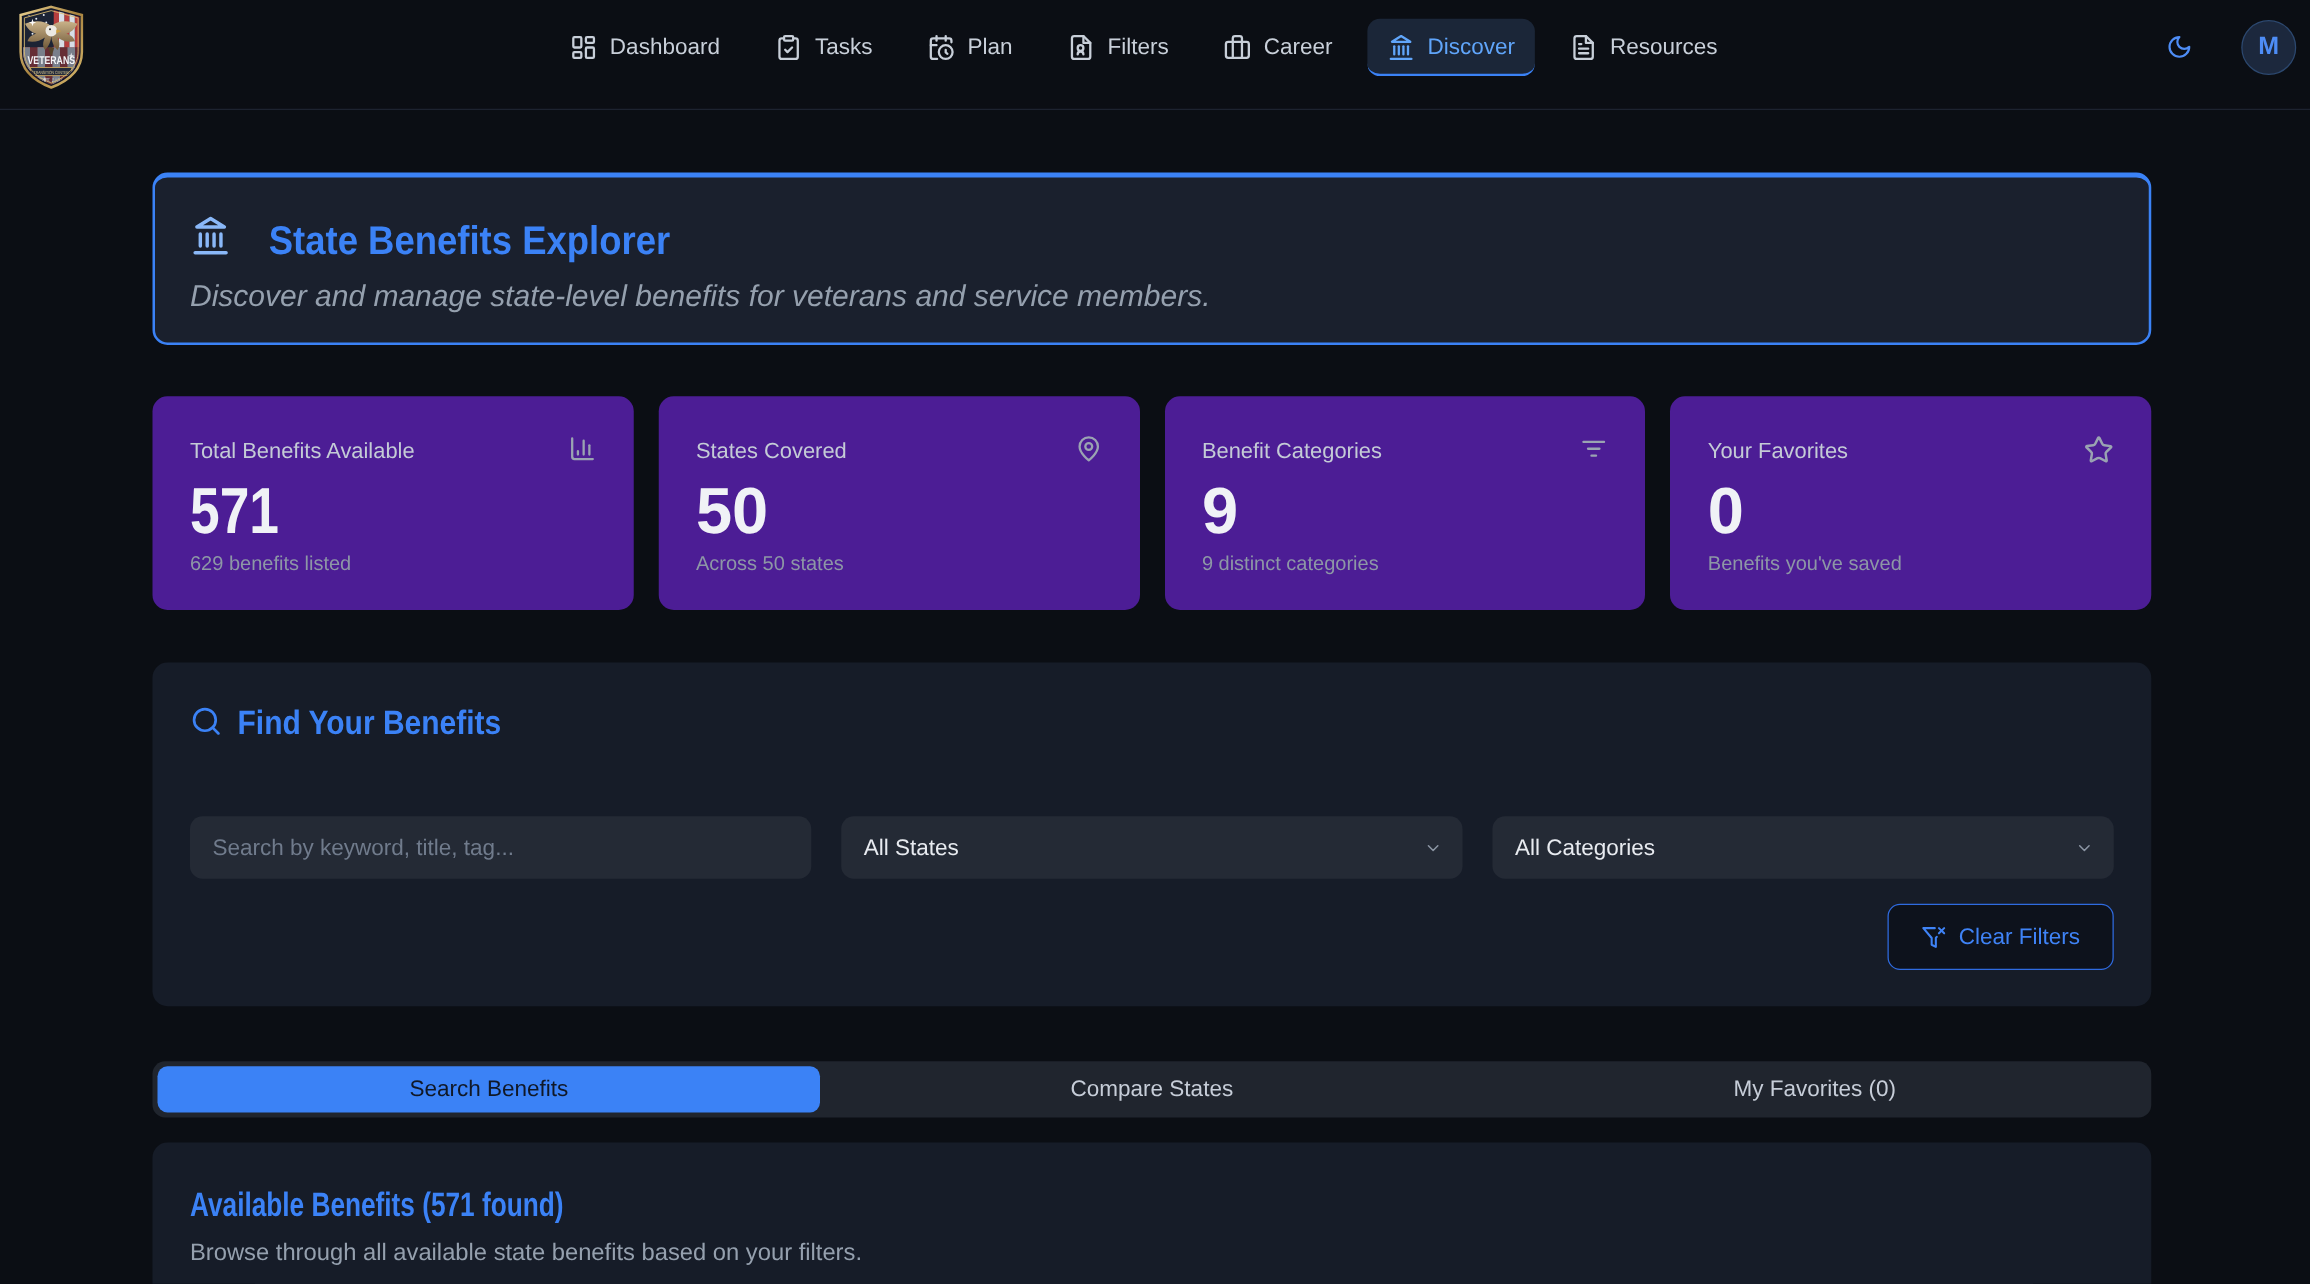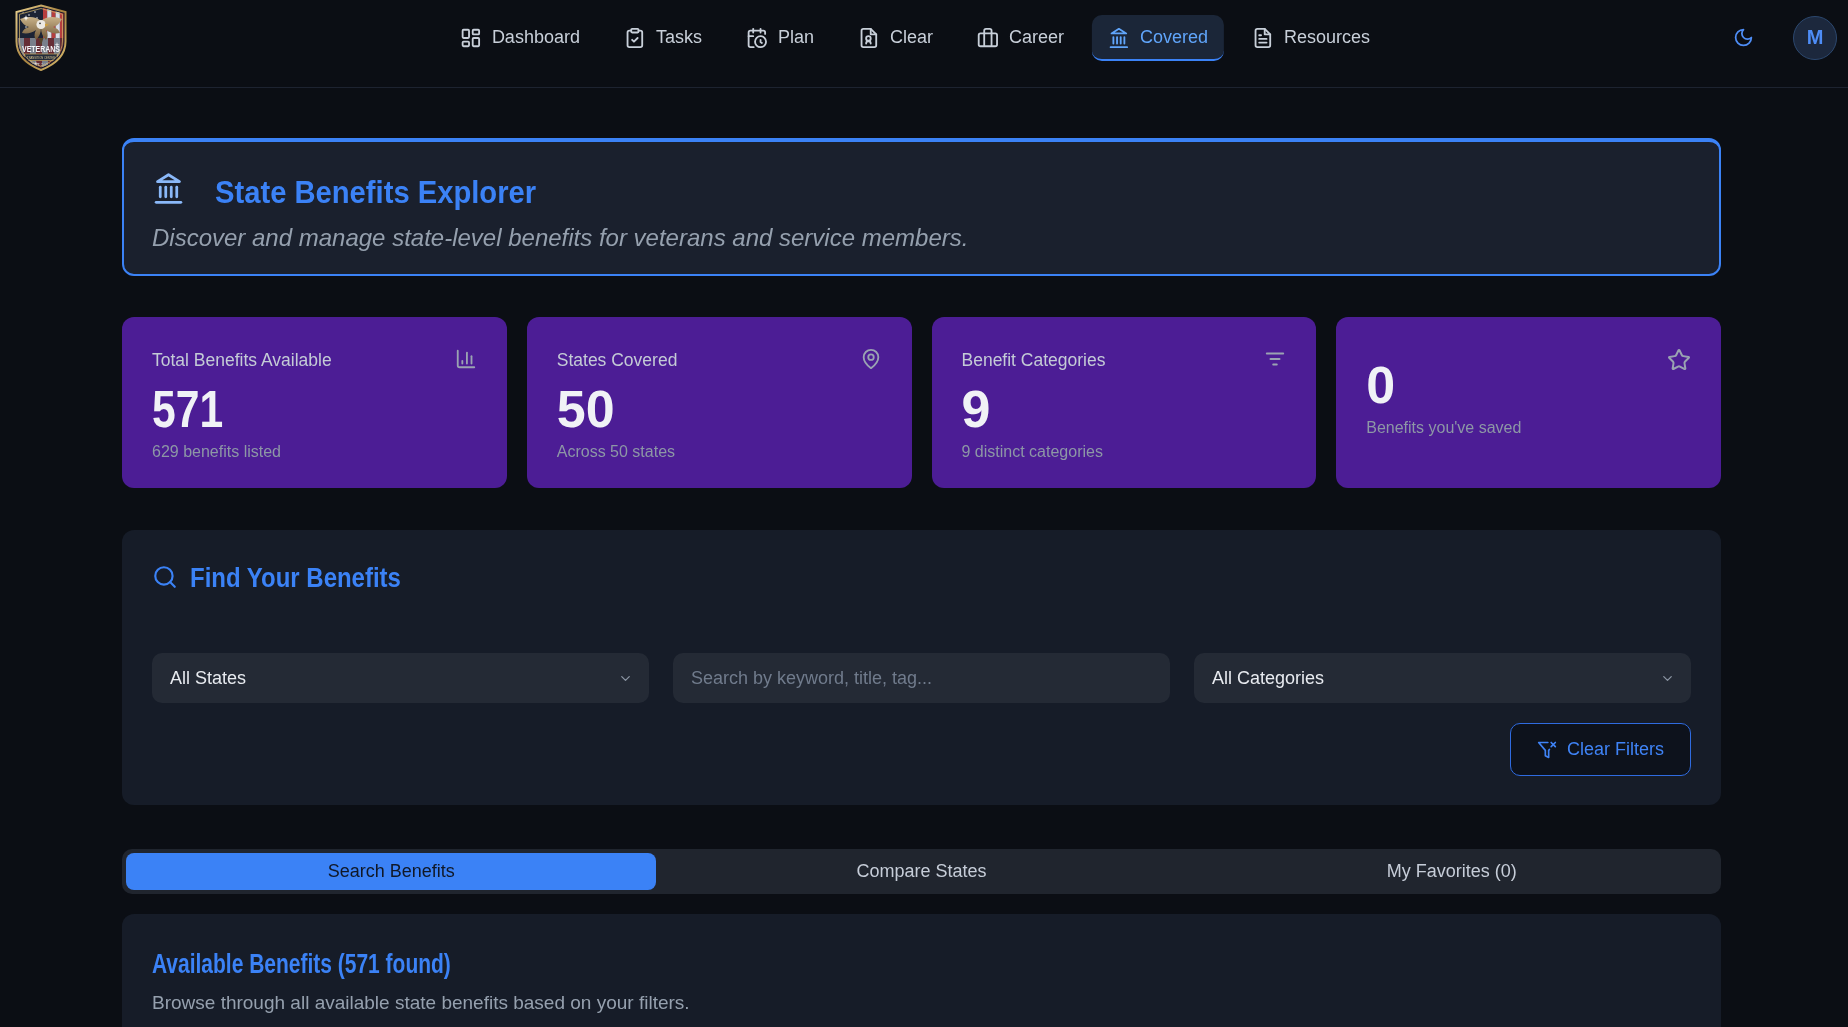--- a/index.html
+++ b/index.html
@@ -152,39 +152,39 @@
         </svg>
       <span>Plan</span>
     </div>
     <div class="nav-item">
       <svg width="22" height="22" viewBox="0 0 24 24" fill="none" stroke-width="2" stroke-linecap="round" stroke-linejoin="round">
           <path d="M14 2H6a2 2 0 0 0-2 2v16a2 2 0 0 0 2 2h12a2 2 0 0 0 2-2V8z"></path>
           <path d="M14 2v6h6"></path>
           <circle cx="11.5" cy="12.5" r="2.5"></circle>
           <path d="M9 18c0-1.5 1-2.5 2.5-2.5S14 16.5 14 18"></path>
         </svg>
-      <span>Clear</span>
+      <span>Filters</span>
     </div>
     <div class="nav-item">
       <svg width="22" height="22" viewBox="0 0 24 24" fill="none" stroke-width="2" stroke-linecap="round" stroke-linejoin="round">
           <path d="M16 20V4a2 2 0 0 0-2-2h-4a2 2 0 0 0-2 2v16"></path>
           <rect width="20" height="14" x="2" y="7" rx="2"></rect>
         </svg>
       <span>Career</span>
     </div>
     <div class="nav-item active">
       <svg width="22" height="22" viewBox="0 0 24 24" fill="none" stroke-width="2" stroke-linecap="round" stroke-linejoin="round">
           <path d="M3 22h18"></path>
           <path d="M6 18v-7"></path>
           <path d="M10 18v-7"></path>
           <path d="M14 18v-7"></path>
           <path d="M18 18v-7"></path>
           <path d="m12 2 8 5H4z"></path>
         </svg>
-      <span>Covered</span>
+      <span>Discover</span>
     </div>
     <div class="nav-item">
       <svg width="22" height="22" viewBox="0 0 24 24" fill="none" stroke-width="2" stroke-linecap="round" stroke-linejoin="round">
           <path d="M14 2H6a2 2 0 0 0-2 2v16a2 2 0 0 0 2 2h12a2 2 0 0 0 2-2V8z"></path>
           <path d="M14 2v6h6"></path>
           <path d="M16 13H8"></path>
           <path d="M16 17H8"></path>
           <path d="M10 9H8"></path>
         </svg>
       <span>Resources</span>
@@ -247,47 +247,48 @@
           <svg width="22" height="22" viewBox="0 0 24 24" fill="none" stroke="#9aa3b2" stroke-width="2" stroke-linecap="round" stroke-linejoin="round">
             <path d="M3 6h18"></path>
             <path d="M7 12h10"></path>
             <path d="M10 18h4"></path>
           </svg>
         </div>
       <div class="num">9</div>
       <div class="cap">9 distinct categories</div>
     </div>
     <div class="stat">
+      <h3>Your Favorites</h3>
       <div class="icn">
           <svg width="24" height="24" viewBox="0 0 24 24" fill="none" stroke="#9aa3b2" stroke-width="2" stroke-linecap="round" stroke-linejoin="round">
             <path d="M11.525 2.295a.53.53 0 0 1 .95 0l2.31 4.679a2.12 2.12 0 0 0 1.595 1.16l5.166.756a.53.53 0 0 1 .294.904l-3.736 3.638a2.12 2.12 0 0 0-.611 1.878l.882 5.14a.53.53 0 0 1-.771.56l-4.618-2.428a2.12 2.12 0 0 0-1.973 0L6.396 21.01a.53.53 0 0 1-.77-.56l.881-5.139a2.12 2.12 0 0 0-.611-1.879L2.16 9.795a.53.53 0 0 1 .294-.906l5.165-.755a2.12 2.12 0 0 0 1.597-1.16z"></path>
           </svg>
         </div>
       <div class="num">0</div>
       <div class="cap">Benefits you've saved</div>
     </div>
   </section>
 
   <section class="find">
     <div class="find-title">
       <svg width="24" height="24" viewBox="0 0 24 24" fill="none" stroke="#3b82f6" stroke-width="2" stroke-linecap="round" stroke-linejoin="round">
           <circle cx="11" cy="11" r="8"></circle>
           <path d="m21 21-4.3-4.3"></path>
         </svg>
       <h2>Find Your Benefits</h2>
     </div>
     <div class="find-grid">
+      <div class="inp ph">Search by keyword, title, tag...</div>
       <div class="inp">All States
         <span class="chev">
             <svg width="15" height="15" viewBox="0 0 24 24" fill="none" stroke="#8b95a3" stroke-width="2" stroke-linecap="round" stroke-linejoin="round">
               <path d="m6 9 6 6 6-6"></path>
             </svg>
           </span>
       </div>
-      <div class="inp ph">Search by keyword, title, tag...</div>
       <div class="inp">All Categories
         <span class="chev">
             <svg width="15" height="15" viewBox="0 0 24 24" fill="none" stroke="#8b95a3" stroke-width="2" stroke-linecap="round" stroke-linejoin="round">
               <path d="m6 9 6 6 6-6"></path>
             </svg>
           </span>
       </div>
     </div>
     <div class="find-actions">
       <div class="btn-clear">

